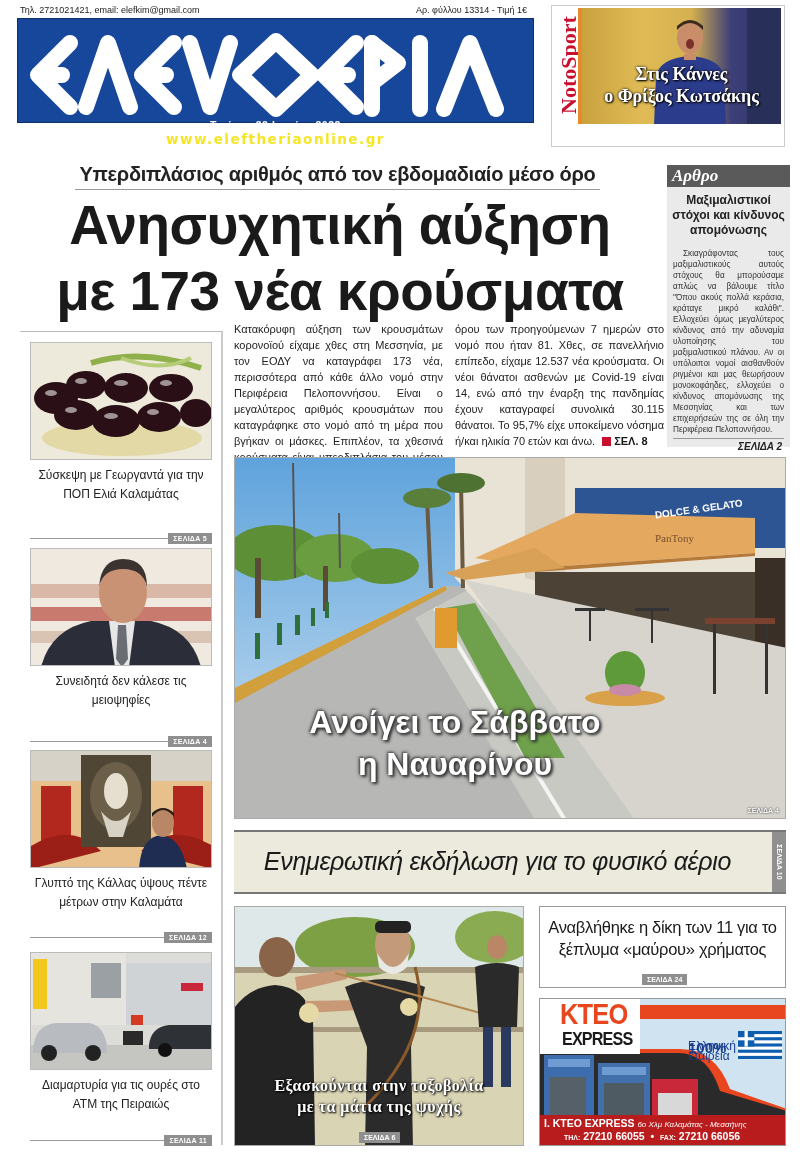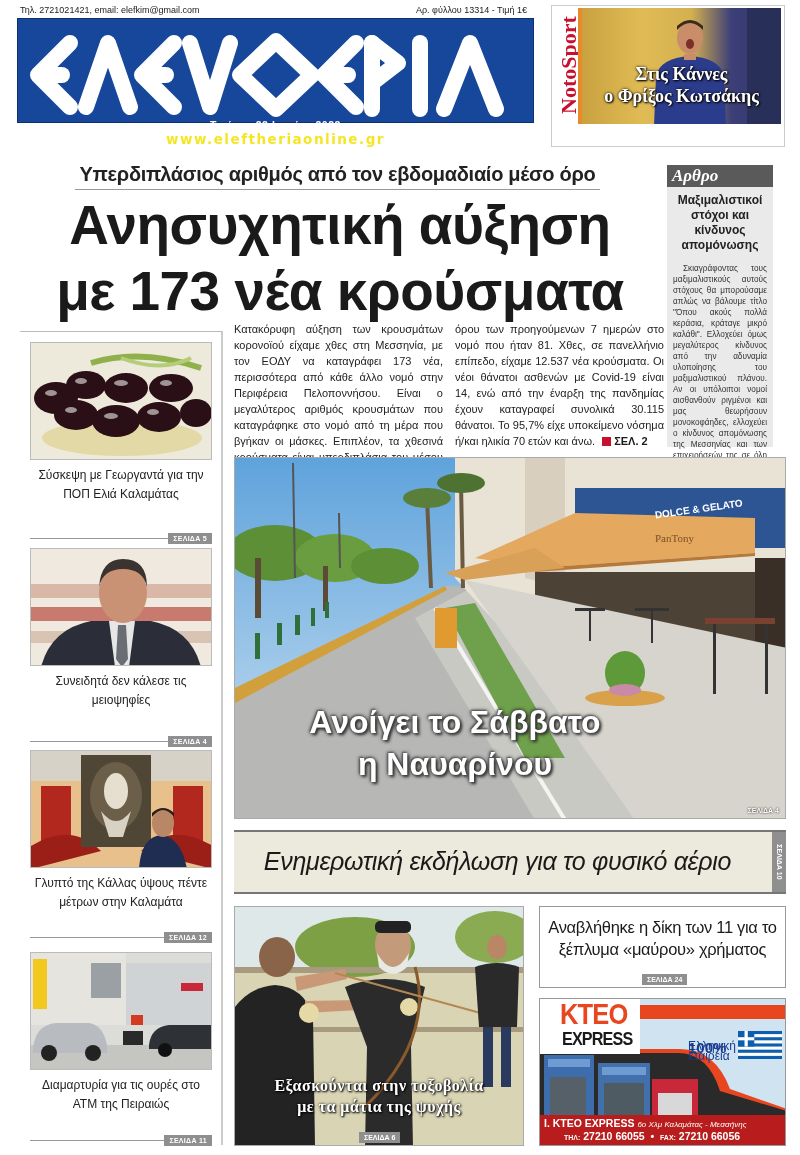--- a/index.html
+++ b/index.html
@@ -32,21 +32,21 @@
 
   
   .kicker { left: 75px; top: 163px; width: 525px; text-align: center; font-size: 20px; font-weight: bold; color: #222; letter-spacing: -0.3px; border-bottom: 1px solid #999; padding-bottom: 3px; }
   .headline { left: 15px; top: 192px; width: 650px; text-align: center; font-family: "Liberation Sans", sans-serif; font-weight: bold; font-size: 56px; line-height: 66px; color: #1a1a1a; letter-spacing: -0.5px; transform: scaleX(0.98); }
 
   .lead-body { left: 234px; top: 321px; width: 430px; font-size: 11px; line-height: 16px; color: #222; column-count: 2; column-gap: 12px; text-align: justify; hyphens: auto; }
   .lead-ref { color: #1a1a1a; font-weight: bold; white-space: nowrap; }
   .sq { display: inline-block; width: 9px; height: 9px; background: #c8102e; margin: 0 3px 0 4px; vertical-align: -1px; }
 
   
-  .opinion { left: 667px; top: 165px; width: 106px; height: 282px; background: #eaeaea; }
+  .opinion { left: 667px; top: 165px; width: 123px; height: 282px; background: #eaeaea; }
   .op-head { height: 22px; background: #5a5a5a; color: #fff; font-family: "Liberation Serif", serif; font-style: italic; font-weight: bold; font-size: 17px; padding-left: 5px; line-height: 22px; }
   .op-title { text-align: center; font-weight: bold; font-size: 12px; line-height: 15px; margin-top: 6px; padding: 0 4px; color: #222; }
   .op-body { font-size: 8.2px; line-height: 11px; text-align: justify; text-indent: 10px; padding: 0 6px; margin-top: 10px; color: #333; }
   .op-line { border-top: 1px solid #999; margin: 3px 6px 0 6px; }
   .op-ref { text-align: right; padding-right: 8px; font-weight: bold; font-style: italic; font-size: 10px; margin-top: 2px; color: #222; }
 
   
   .sidebar { left: 20px; top: 331px; width: 203px; height: 814px; border-top: 1px solid #bbb; border-right: 2px solid #ccc; }
   .sb-item { position: absolute; left: 10px; width: 182px; }
   .sb-img { width: 182px; height: 118px; border: 1px solid #bbb; overflow: hidden; position: relative; }
@@ -154,21 +154,21 @@
   </div>
 </div>
 
 <div class="abs kicker">Υπερδιπλάσιος αριθμός από τον εβδομαδιαίο μέσο όρο</div>
 <div class="abs headline">
   <div>Ανησυχητική αύξηση</div>
   <div>με 173 νέα κρούσματα</div>
 </div>
 <div class="abs lead-body">
   <span>Κατακόρυφη αύξηση των κρουσμάτων κορονοϊού είχαμε χθες στη Μεσσηνία, με τον ΕΟΔΥ να καταγράφει 173 νέα, περισσότερα από κάθε άλλο νομό στην Περιφέρεια Πελοποννήσου. Είναι ο μεγαλύτερος αριθμός κρουσμάτων που καταγράφηκε στο νομό από τη μέρα που βγήκαν οι μάσκες. Επιπλέον, τα χθεσινά κρούσματα είναι υπερδιπλάσια του μέσου όρου των προηγούμενων 7 ημερών στο νομό που ήταν 81. Χθες, σε πανελλήνιο επίπεδο, είχαμε 12.537 νέα κρούσματα. Οι νέοι θάνατοι ασθενών με Covid-19 είναι 14, ενώ από την έναρξη της πανδημίας έχουν καταγραφεί συνολικά 30.115 θάνατοι. Το 95,7% είχε υποκείμενο νόσημα ή/και ηλικία 70 ετών και άνω.</span>
-  <span class="lead-ref"><span class="sq"></span><span>ΣΕΛ. 2</span></span>
+  <span class="lead-ref"><span class="sq"></span><span>ΣΕΛ. 8</span></span>
 </div>
 
 <div class="abs opinion">
   <div class="op-head">Αρθρο</div>
   <div class="op-title">Μαξιμαλιστικοί στόχοι και κίνδυνος απομόνωσης</div>
   <div class="op-body">Σκιαγράφοντας τους μαξιμαλιστικούς αυτούς στόχους θα μπορούσαμε απλώς να βάλουμε τίτλο "Όπου ακούς πολλά κεράσια, κράταγε μικρό καλάθι". Ελλοχεύει όμως μεγαλύτερος κίνδυνος από την αδυναμία υλοποίησης του μαξιμαλιστικού πλάνου. Αν οι υπόλοιποι νομοί αισθανθούν ριγμένοι και μας θεωρήσουν μονοκοφάηδες, ελλοχεύει ο κίνδυνος απομόνωσης της Μεσσηνίας και των επιχειρήσεών της σε όλη την Περιφέρεια Πελοποννήσου.</div>
   <div class="op-line"></div>
   <div class="op-ref">ΣΕΛΙΔΑ 2</div>
 </div>
 

